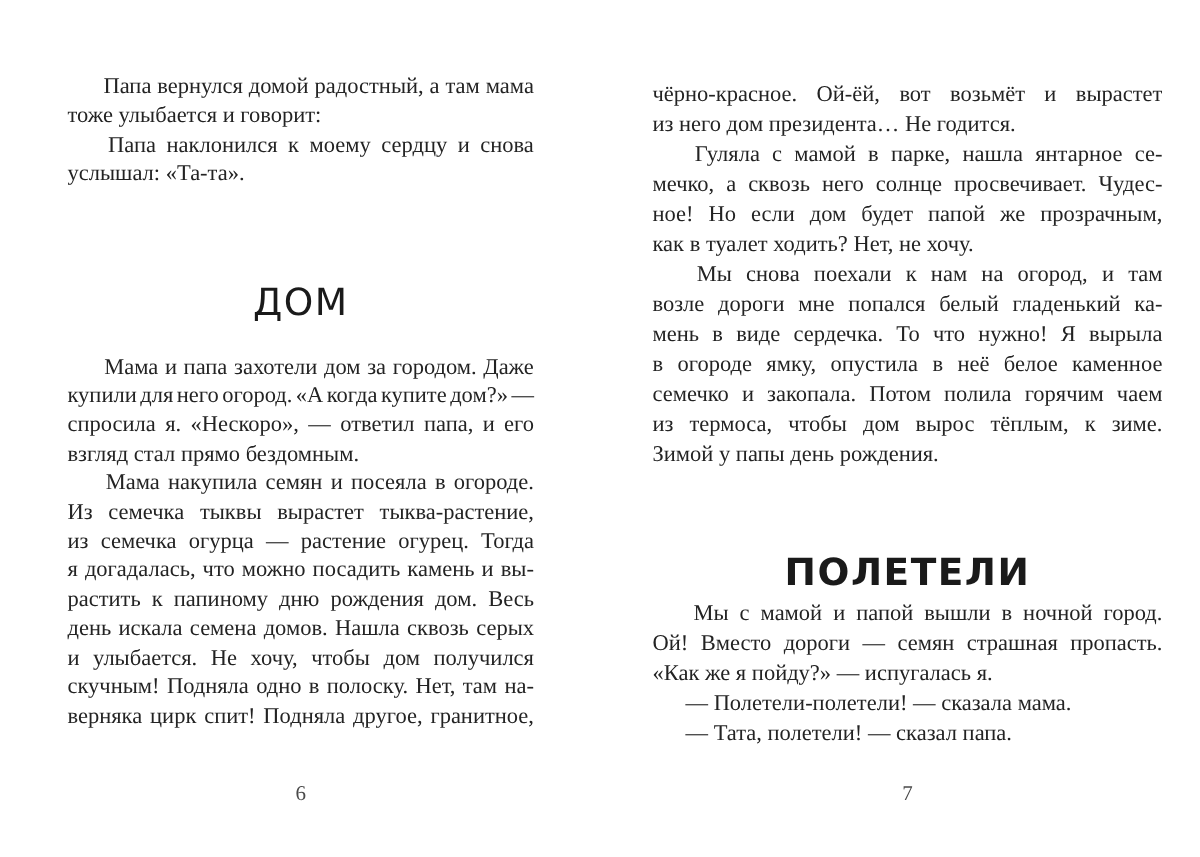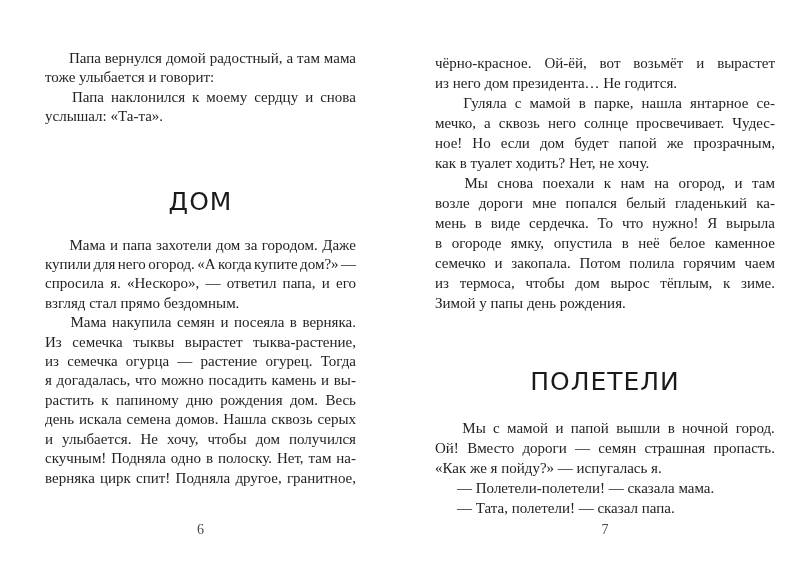--- a/index.html
+++ b/index.html
@@ -48,21 +48,21 @@
   .heading {
     font-family: "DejaVu Sans", "Liberation Sans", sans-serif;
     font-size: 25px;
     line-height: 34px;
     letter-spacing: 1px;
     text-align: center;
     color: #1a1a1a;
     font-weight: normal;
   }
   .page-left  .heading { margin: 58px 0 17px 0; }
-  .page-right .heading { margin: 52px 0 19px 0; }
+  .page-right .heading { margin: 52px 0 0 0; font-weight: bold; }
 
   .page-number {
     position: absolute;
     top: 522px;
     left: 0;
     width: 100%;
     text-align: center;
     font-size: 14px;
     color: #4a4a4a;
   }
@@ -138,21 +138,21 @@
         </div>
         <div class="para">
           <div class="line justify">
             <span class="ind"></span>
             <span>Мама</span>
             <span>накупила</span>
             <span>семян</span>
             <span>и</span>
             <span>посеяла</span>
             <span>в</span>
-            <span>верняка.</span>
+            <span>огороде.</span>
           </div>
           <div class="line justify">
             <span>Из</span>
             <span>семечка</span>
             <span>тыквы</span>
             <span>вырастет</span>
             <span>тыква-растение,</span>
           </div>
           <div class="line justify">
             <span>из</span>

